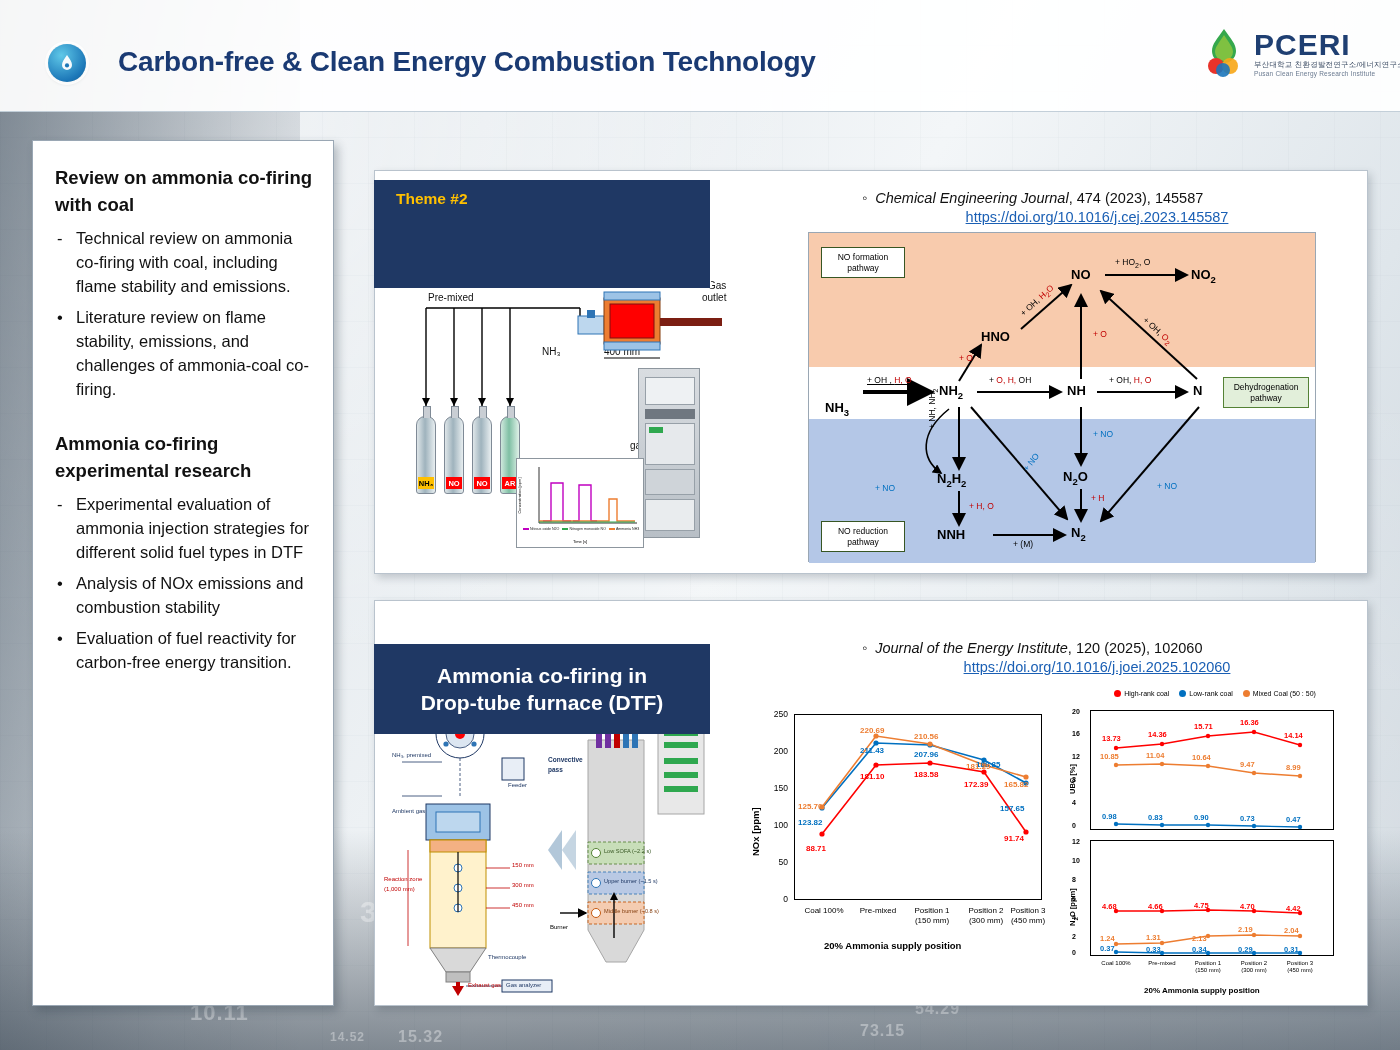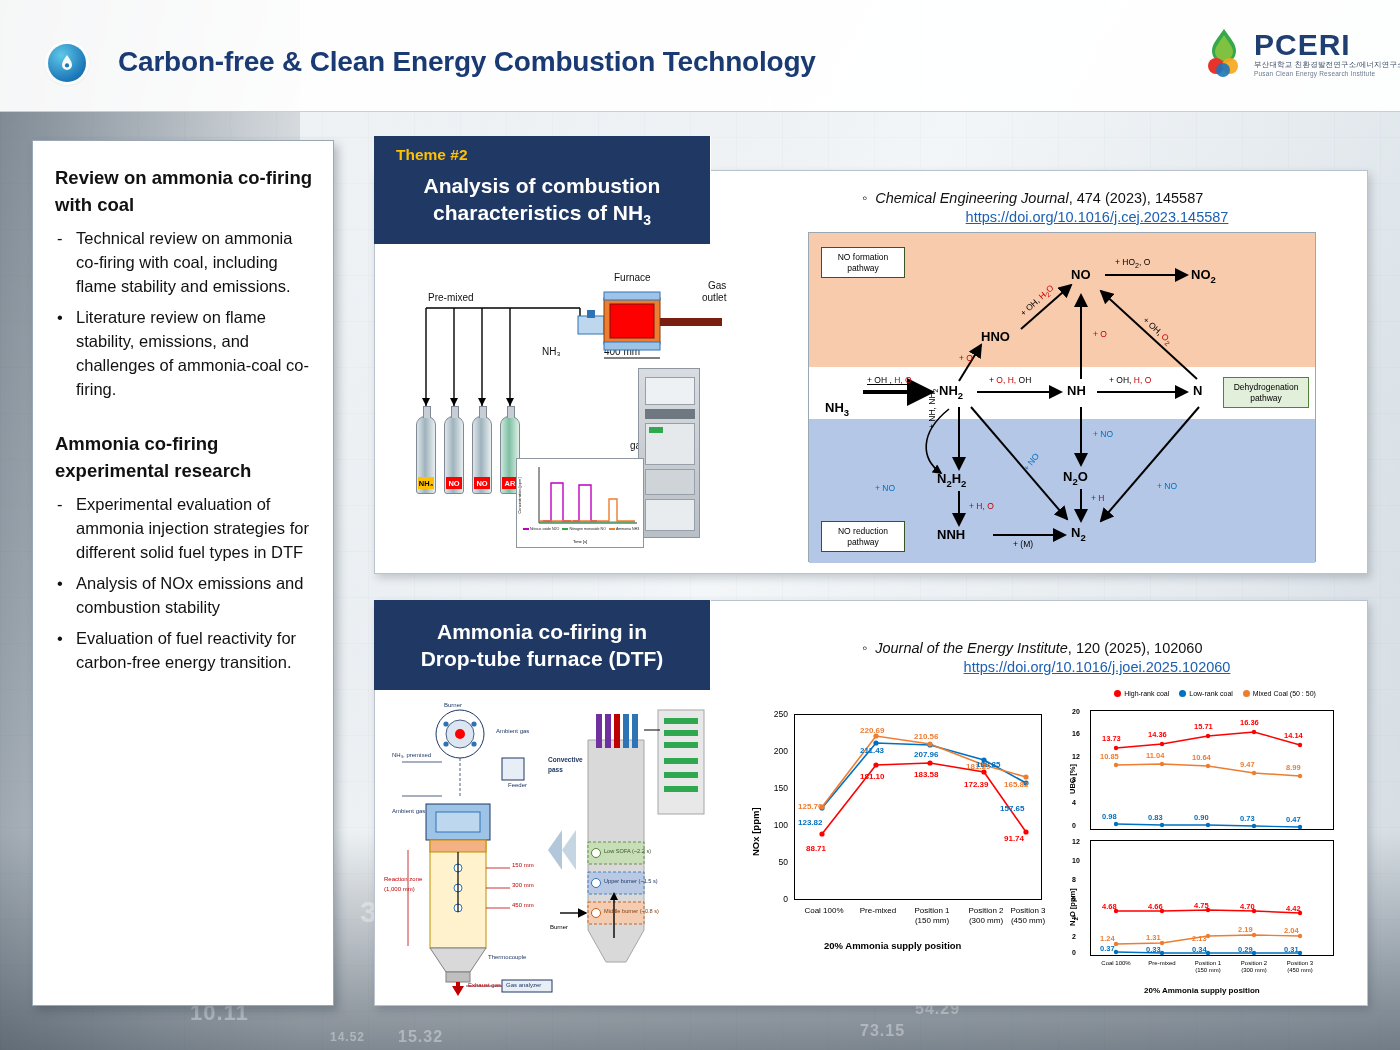--- a/index.html
+++ b/index.html
@@ -80,20 +80,21 @@
   .card {
     position:absolute; background:#ffffff; border:1px solid #b9c3cd;
     box-shadow: 3px 4px 8px rgba(40,55,70,0.22);
   }
   .card-top { left:374px; top:170px; width:994px; height:404px; }
   .card-bot { left:374px; top:600px; width:994px; height:406px; }
 
   .banner {
     position:absolute; background:#1f3864; color:#fff; z-index:5;
     border-right:1px solid #fff;
+    margin-top:44px;
   }
   .banner-top { left:374px; top:136px; width:337px; height:108px; }
   .banner-bot { left:374px; top:600px; width:337px; height:90px; }
   .theme-tag { position:absolute; left:22px; top:10px; color:#ffc000; font-size:15.5px; font-weight:700; }
   .banner-title {
     position:absolute; left:0; right:0; text-align:center;
     font-size:21px; font-weight:700; line-height:1.3; color:#fff;
   }
   .banner-top .banner-title { top:36px; }
   .banner-bot .banner-title { top:18px; }
@@ -217,24 +218,20 @@
       <span class="mk">•</span>
       <span>Evaluation of fuel reactivity for carbon-free energy transition.</span>
     </li>
   </ul>
 </div>
 
 <div class="card card-top"></div>
 
 <div class="banner banner-top">
   <div class="theme-tag">Theme #2</div>
-  <div class="banner-title">
-    <span>Analysis of combustion</span><br>
-    <span>characteristics of NH</span><sub>3</sub>
-  </div>
 </div>
 
 <div class="cite" style="left:862px; top:190px; width:470px;">
   <span class="bullet">◦&nbsp;</span>
   <em>Chemical Engineering Journal</em><span>, 474 (2023), 145587</span>
   <a class="cite-link" href="#">https://doi.org/10.1016/j.cej.2023.145587</a>
 </div>
 
 <div class="sch">
   <div class="lbl" style="left:36px; top:34px;">Pre-mixed</div>

